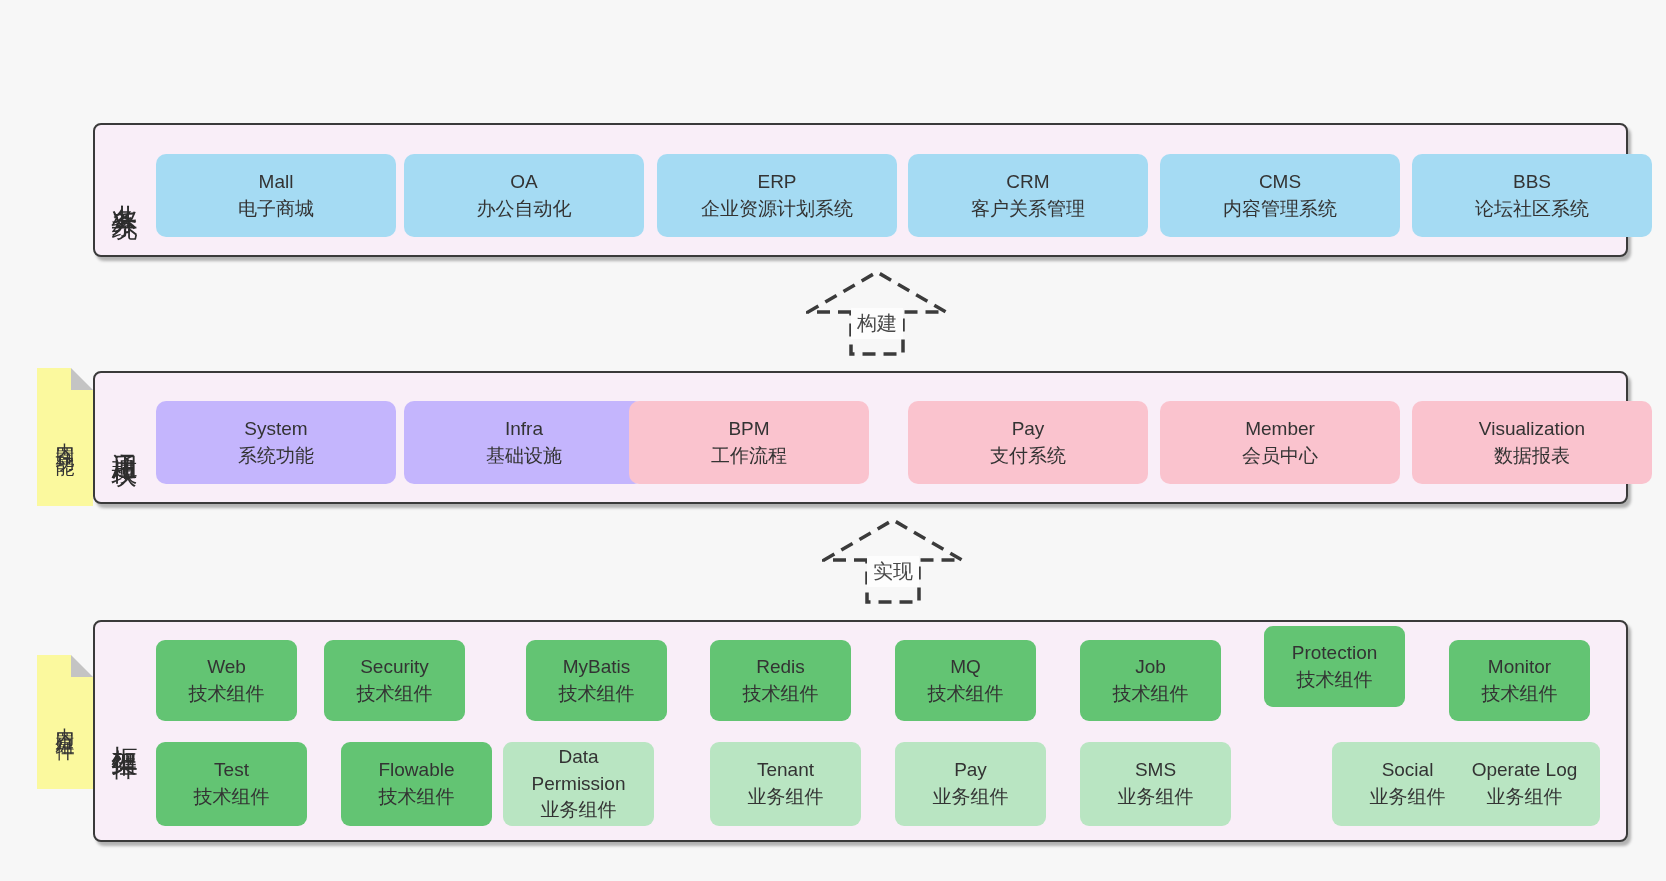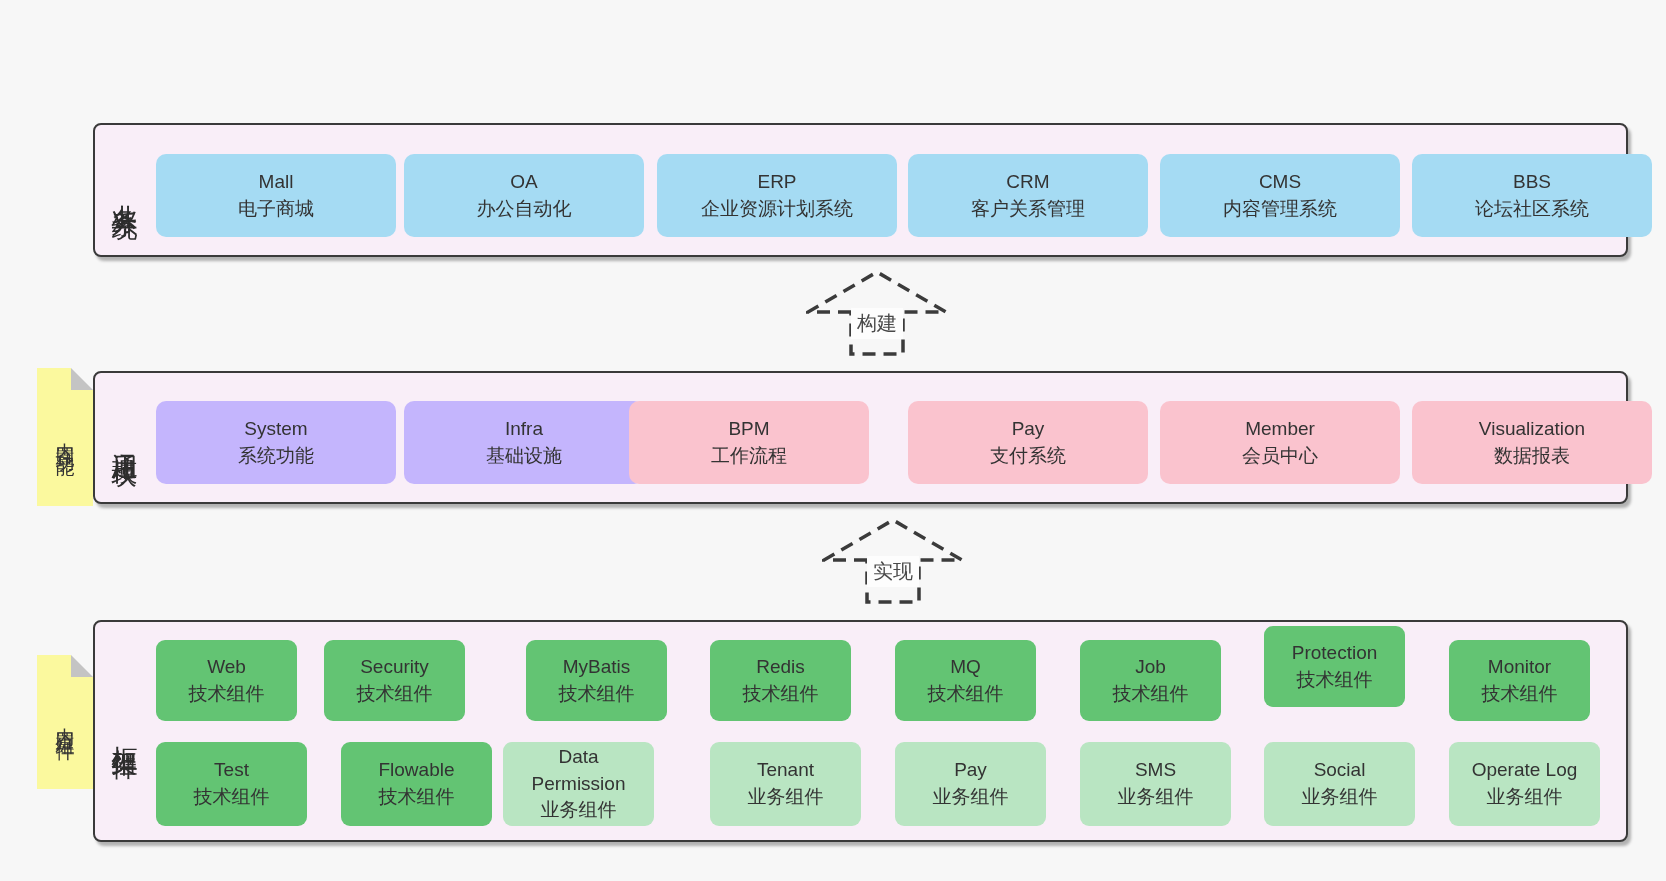--- a/index.html
+++ b/index.html
@@ -196,21 +196,21 @@
       <span>业务组件</span>
     </div>
     <div class="node lgreen w8b" style="left:800px;top:120px">
       <span>Pay</span>
       <span>业务组件</span>
     </div>
     <div class="node lgreen w8b" style="left:985px;top:120px">
       <span>SMS</span>
       <span>业务组件</span>
     </div>
-    <div class="node lgreen w8b" style="left:1169px;top:120px">
+    <div class="node lgreen w8b" style="left:1237px;top:120px">
       <span>Social</span>
       <span>业务组件</span>
     </div>
     <div class="node lgreen w8b" style="left:1354px;top:120px">
       <span>Operate Log</span>
       <span>业务组件</span>
     </div>
   </section>
 
 </div>

